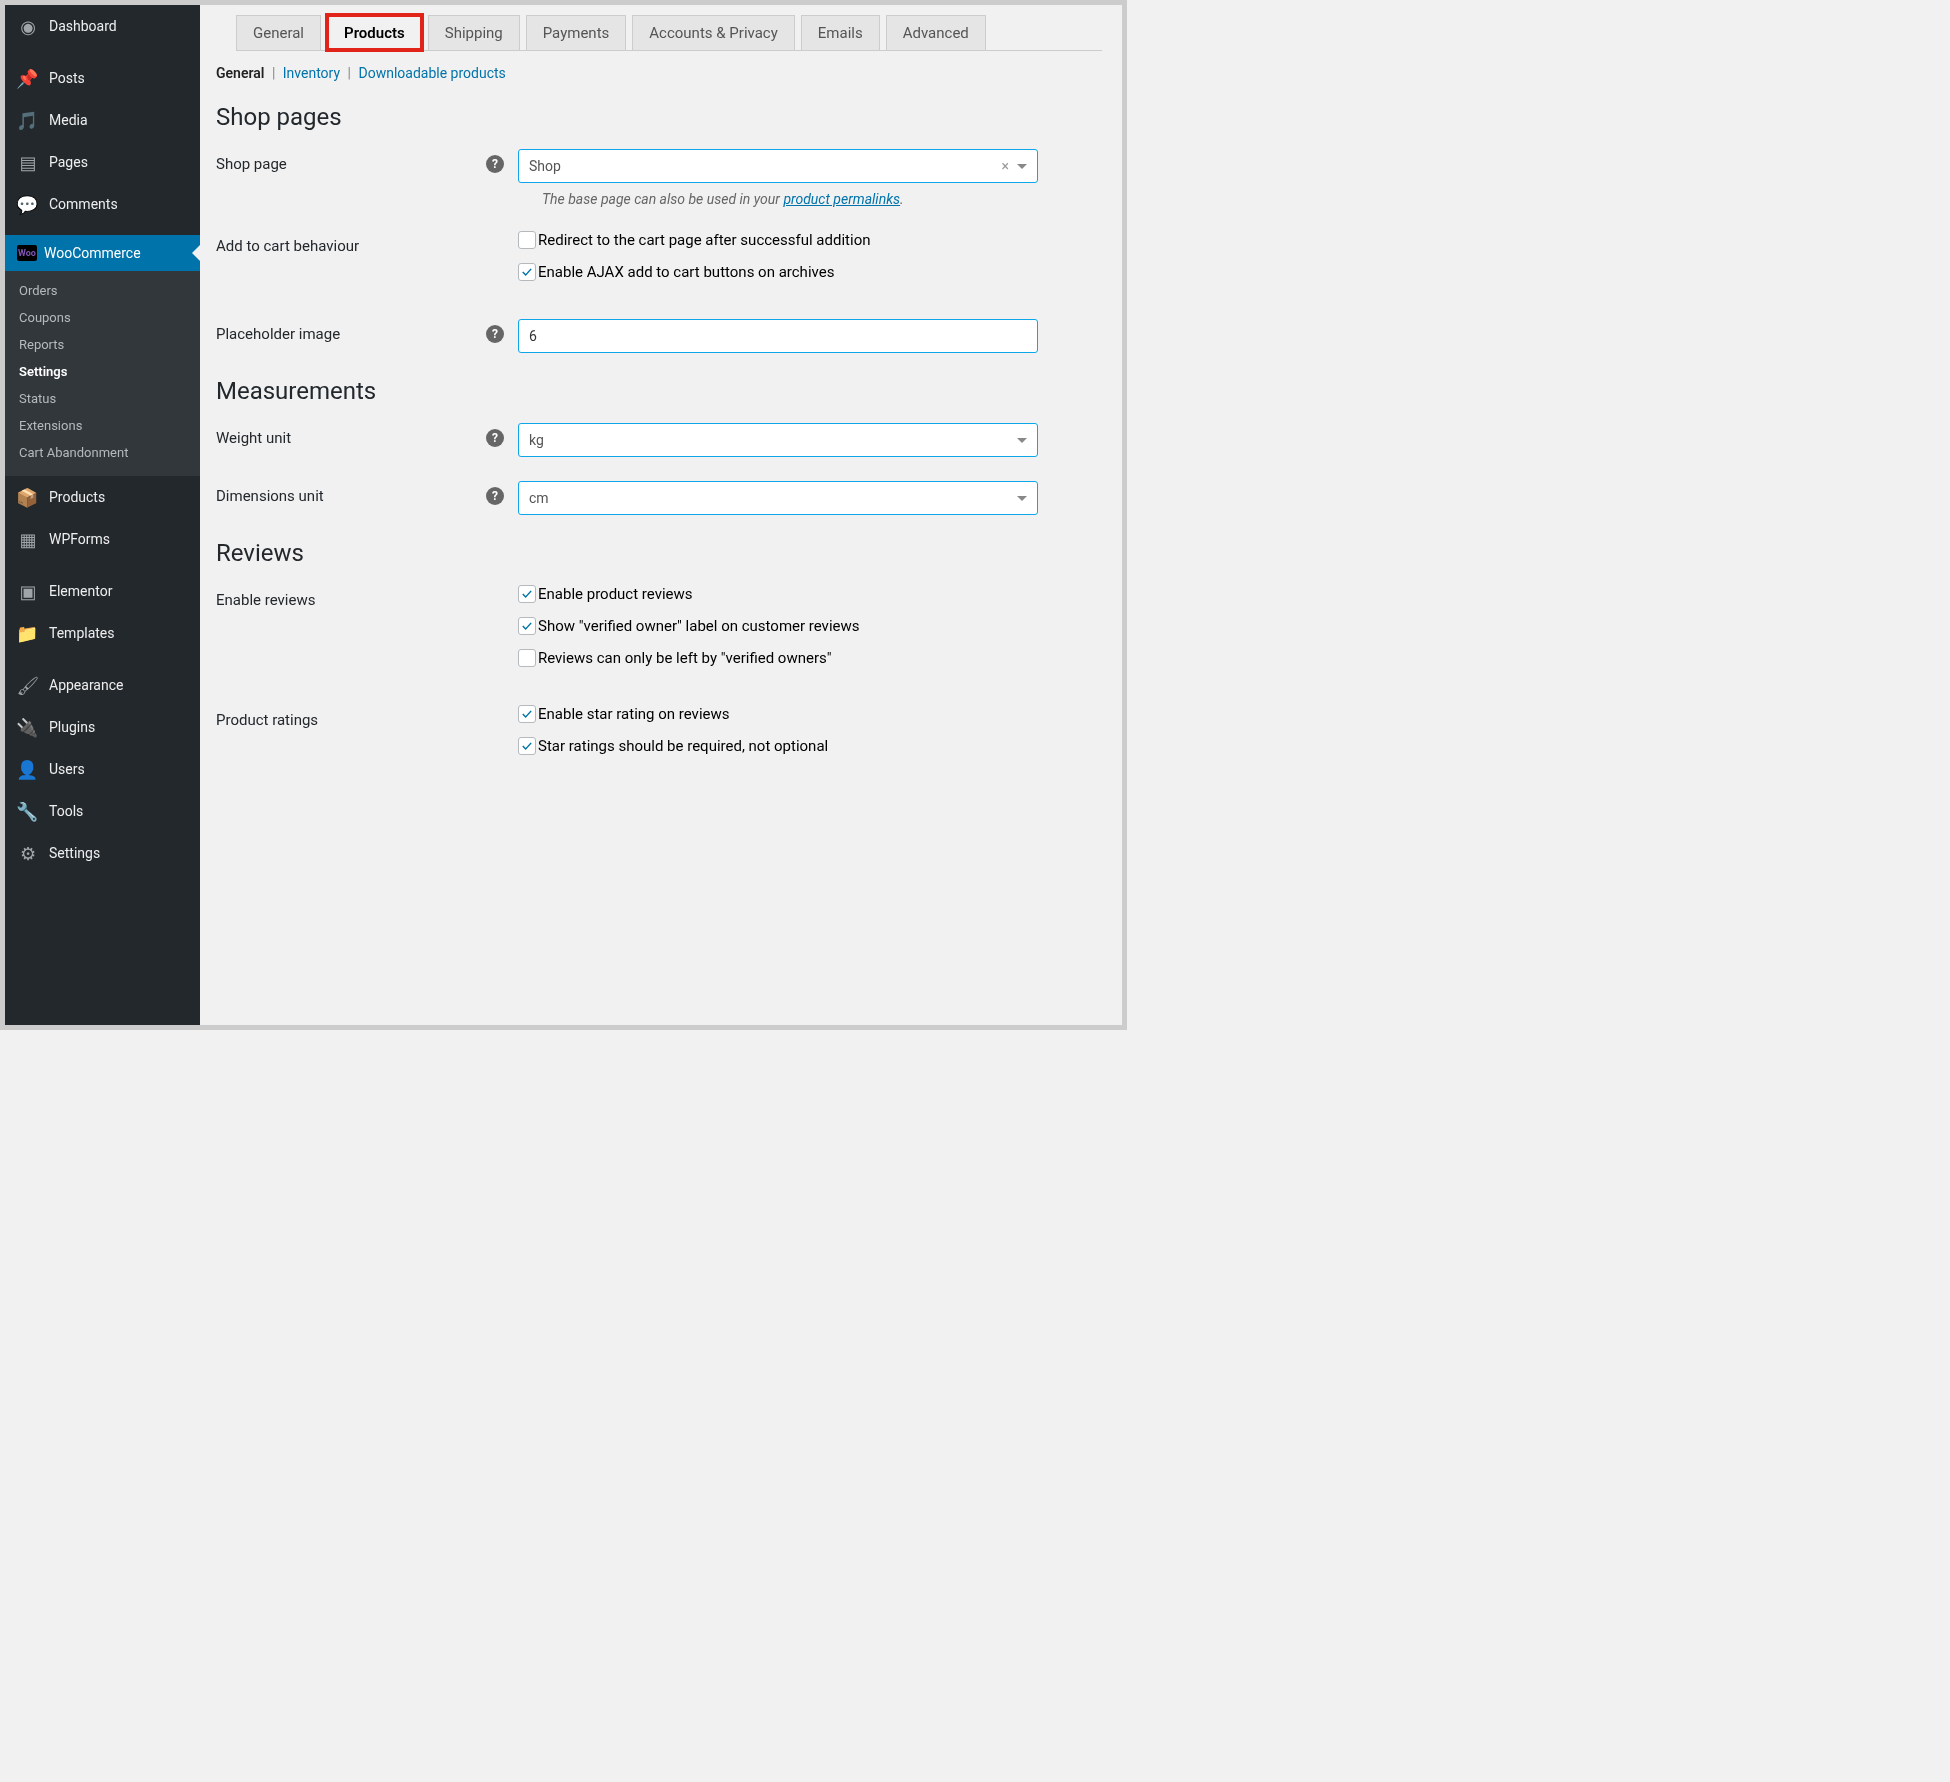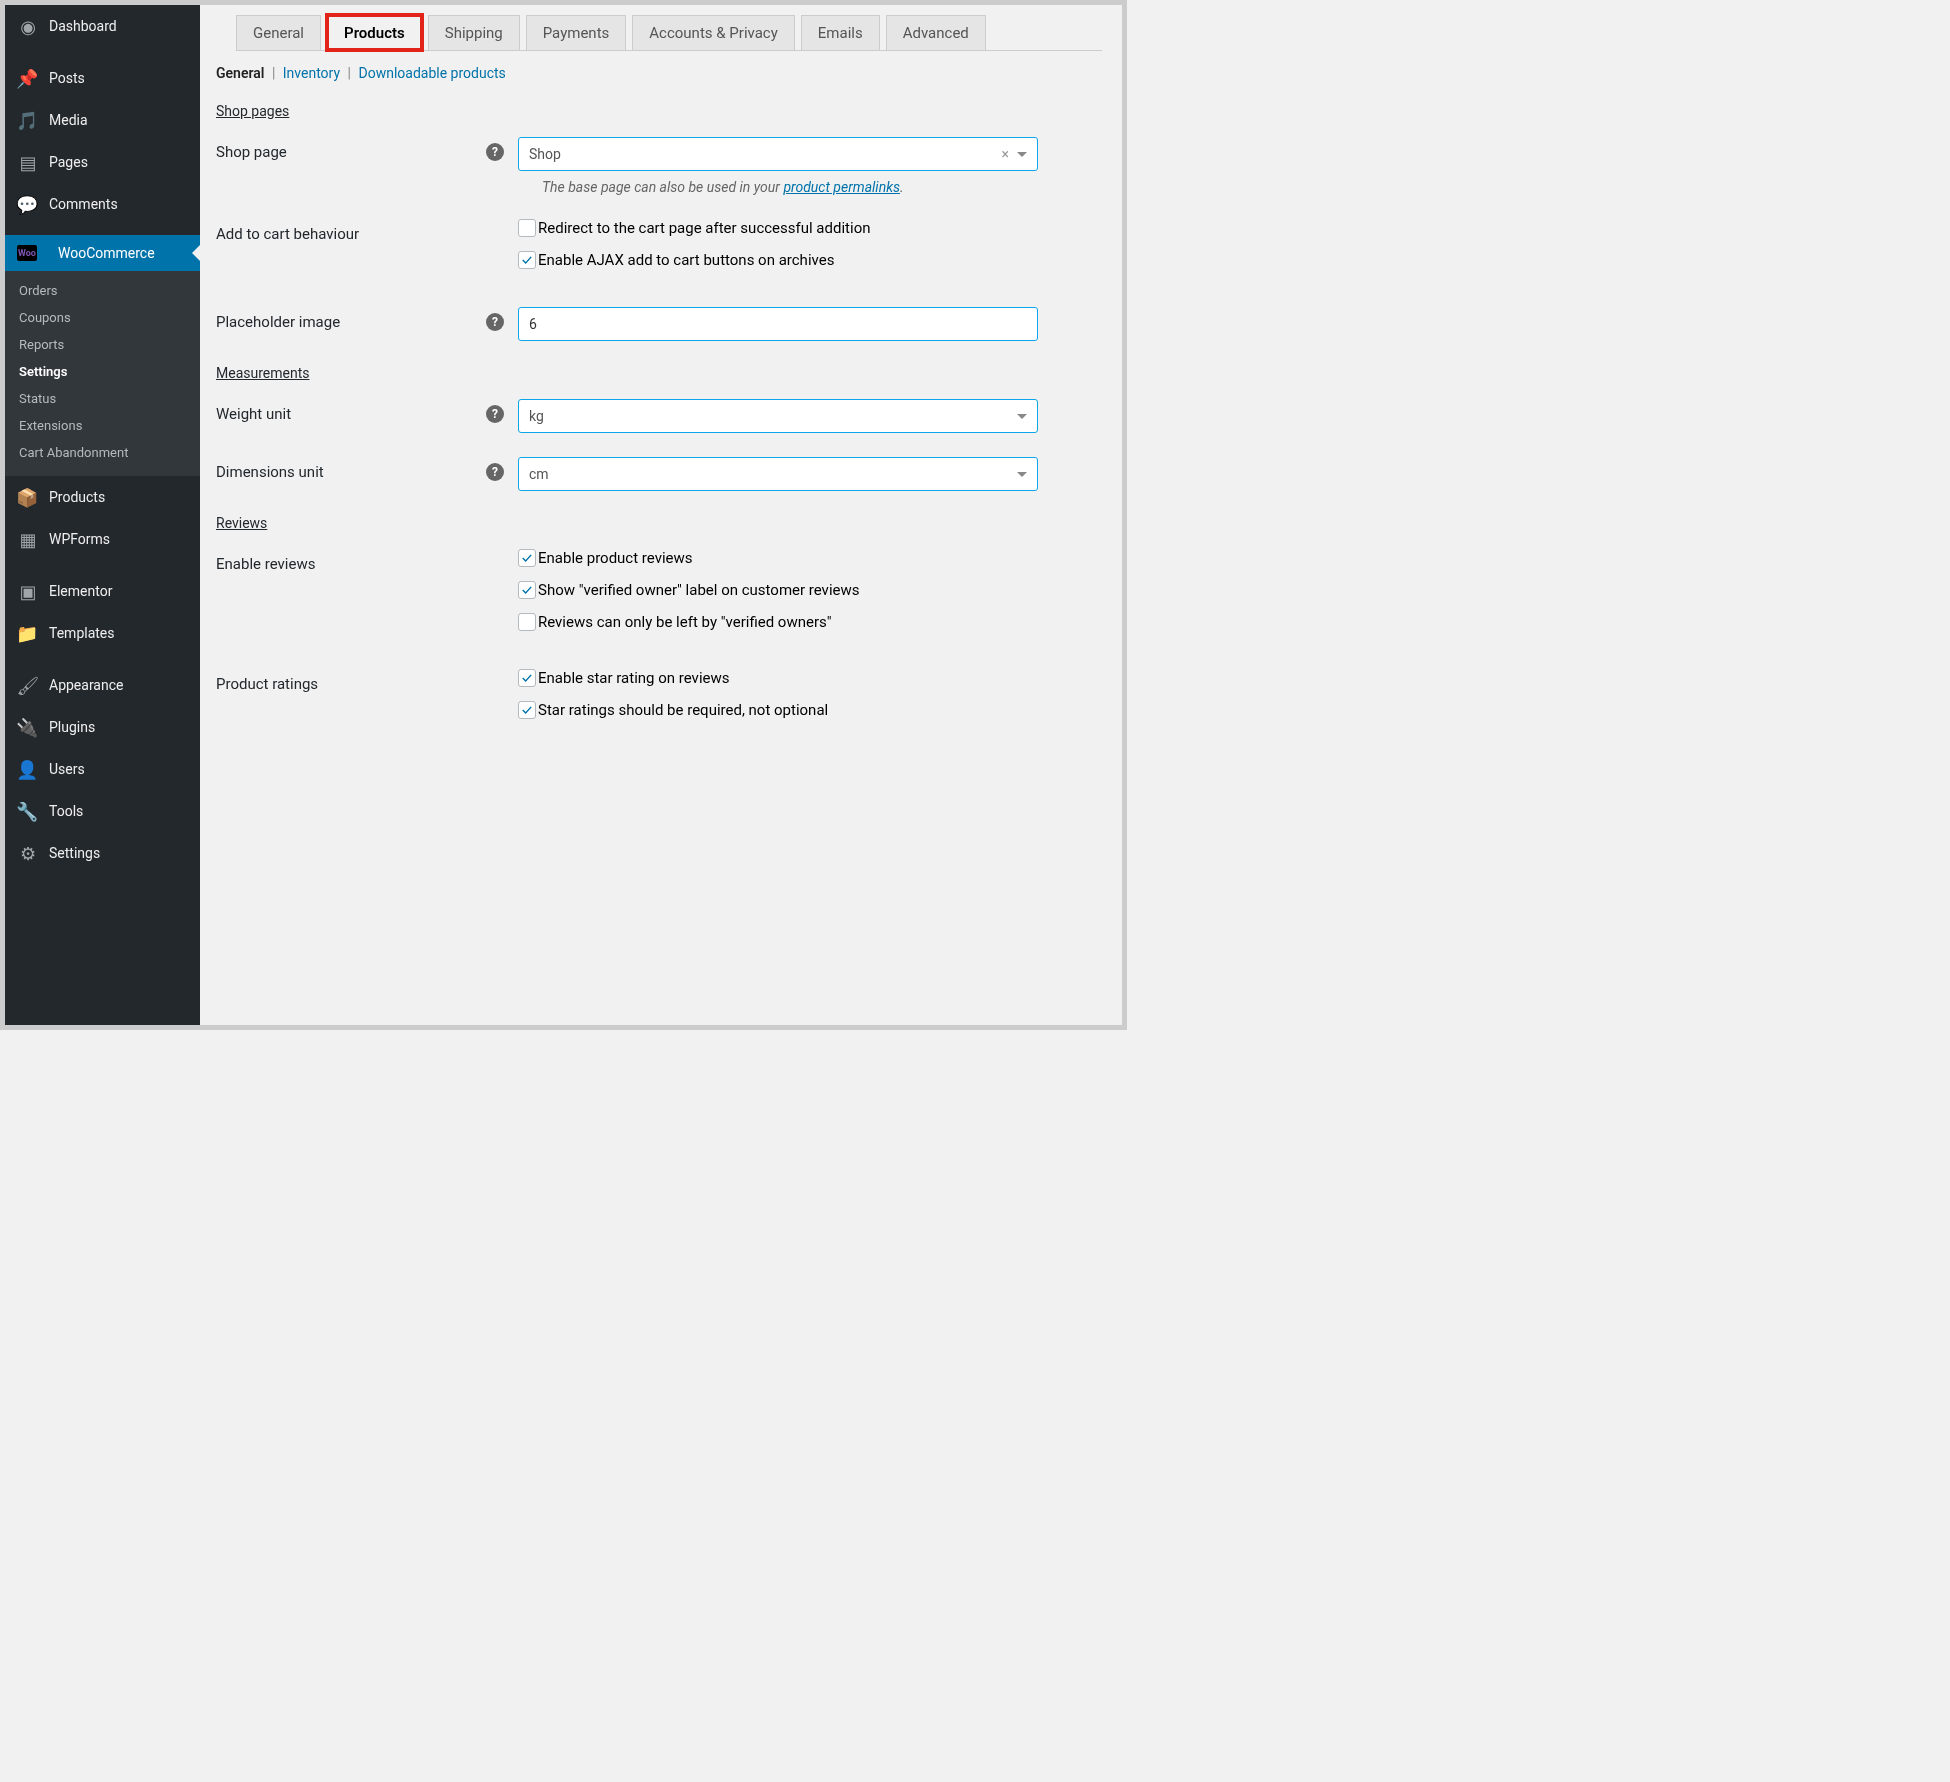--- a/index.html
+++ b/index.html
@@ -74,21 +74,21 @@
   .woo-badge {
     width: 20px; height: 16px;
     border-radius: 2px;
     background: #000000;
     color: #7f54b3;
     font-size: 9px;
     font-weight: 700;
     display: flex;
     align-items: center;
     justify-content: center;
-    margin-right: 21px;
+    margin-right: 7px;
   }
   .content {
     position: absolute;
     left: 195px; right: 0; top: 0; bottom: 0;
     padding: 10px 20px 0 16px;
     overflow: hidden;
   }
   .nav-tabs {
     display: flex;
     gap: 6px;
@@ -119,25 +119,24 @@
     margin: 14px 0 8px 0;
     font-size: 14px;
   }
   .subnav .current {
     color: #222;
     font-weight: 600;
   }
   .subnav .sep { color: #888; margin: 0 4px; }
   .subnav a { color: #0073aa; text-decoration: none; cursor: pointer; }
   h2.section-title {
-    font-size: 14px;
+    font-size: 24px;
     color: #23282d;
     margin: 22px 0 18px 0;
     font-weight: 400;
-    text-decoration: underline;
   }
   .form-row {
     display: flex;
     align-items: flex-start;
     margin-bottom: 24px;
   }
   .form-label {
     width: 270px;
     padding-top: 6px;
     color: #23282d;

